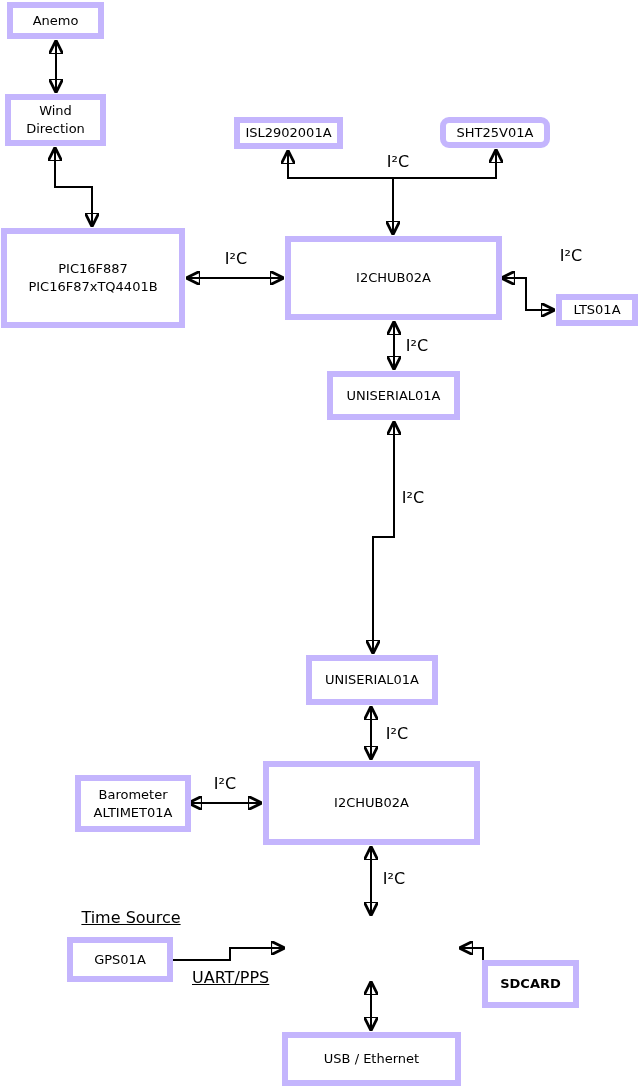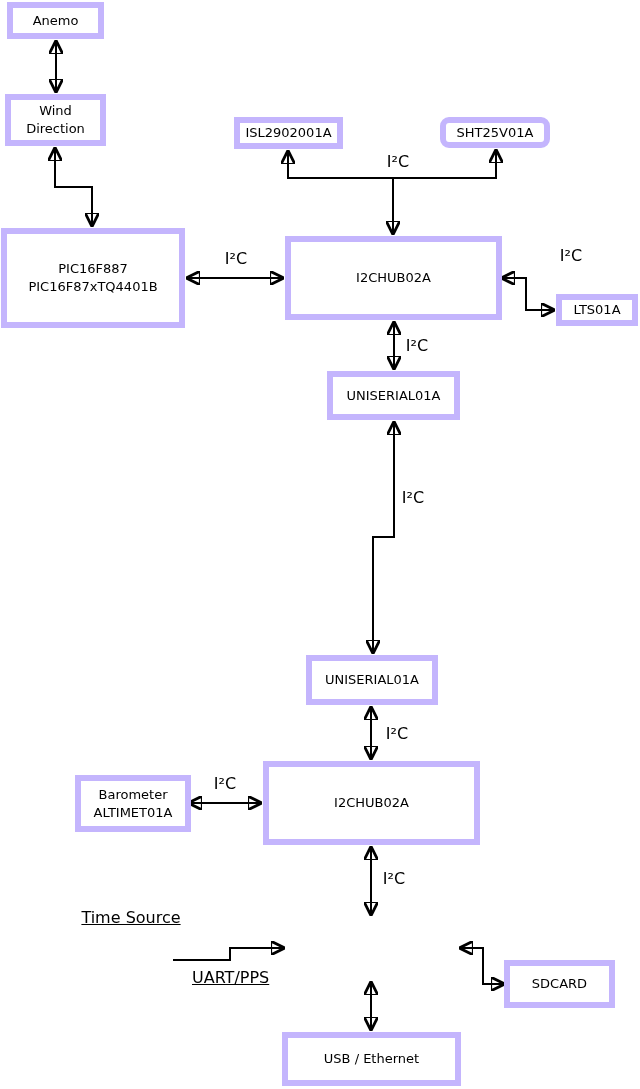--- a/index.html
+++ b/index.html
@@ -100,23 +100,24 @@
 
   <div class="node" style="left:327px; top:371px; width:133px; height:49px;">UNISERIAL01A</div>
 
   <div class="node" style="left:306px; top:655px; width:132px; height:50px;">UNISERIAL01A</div>
 
   <div class="node" style="left:75px; top:775px; width:116px; height:57px;">Barometer
 ALTIMET01A</div>
 
   <div class="node" style="left:263px; top:761px; width:217px; height:84px;">I2CHUB02A</div>
 
+  <div class="node" style="left:67px; top:937px; width:106px; height:45px;">GPS01A</div>
 
 
-  <div class="node" style="left:504px; top:960px; width:111px; height:48px;">SDCARD</div>
+  <div class="node" style="left:482px; top:960px; width:97px; height:48px;font-weight:bold;">SDCARD</div>
 
   <div class="node" style="left:282px; top:1032px; width:179px; height:54px;">USB / Ethernet</div>
 
   <div class="elabel" style="left:206px; top:249px;">I²C</div>
 
   <div class="elabel" style="left:368px; top:152px;">I²C</div>
 
   <div class="elabel" style="left:541px; top:246px;">I²C</div>
 
   <div class="elabel" style="left:387px; top:336px;">I²C</div>

